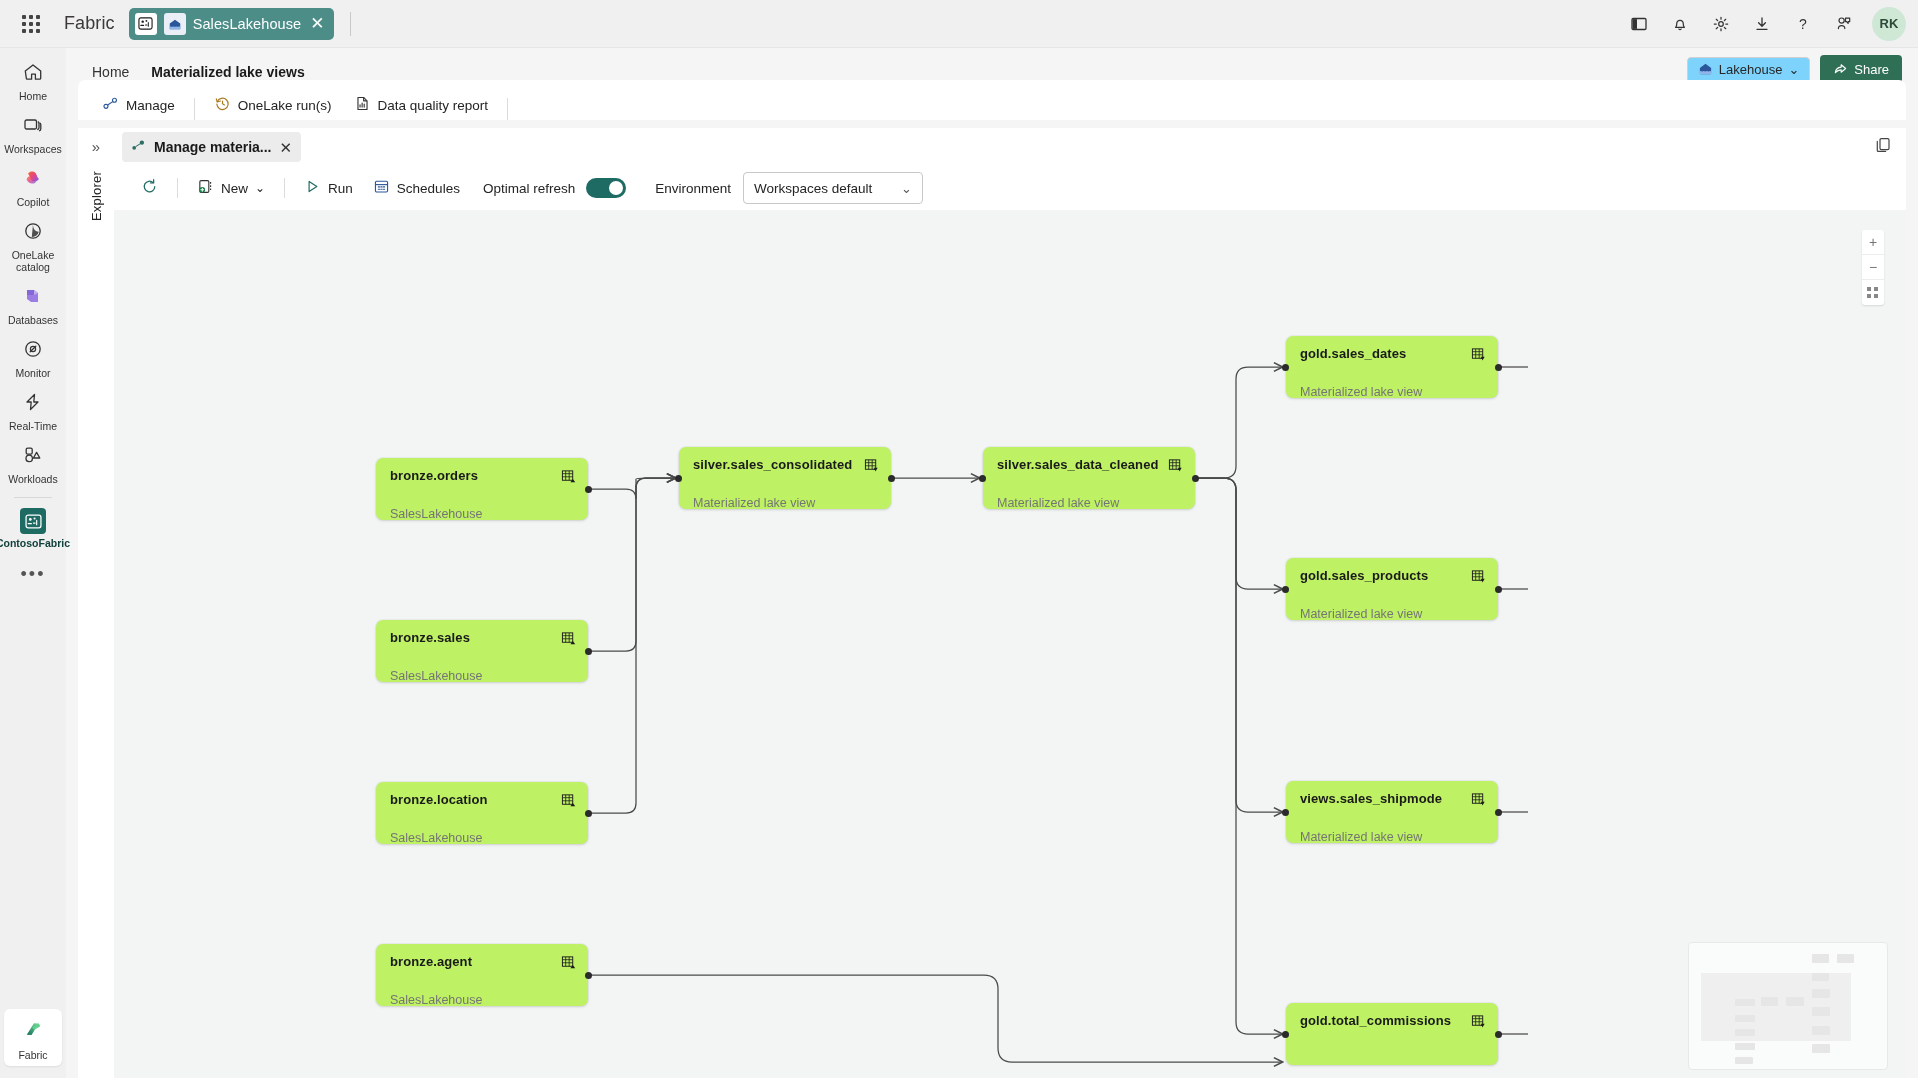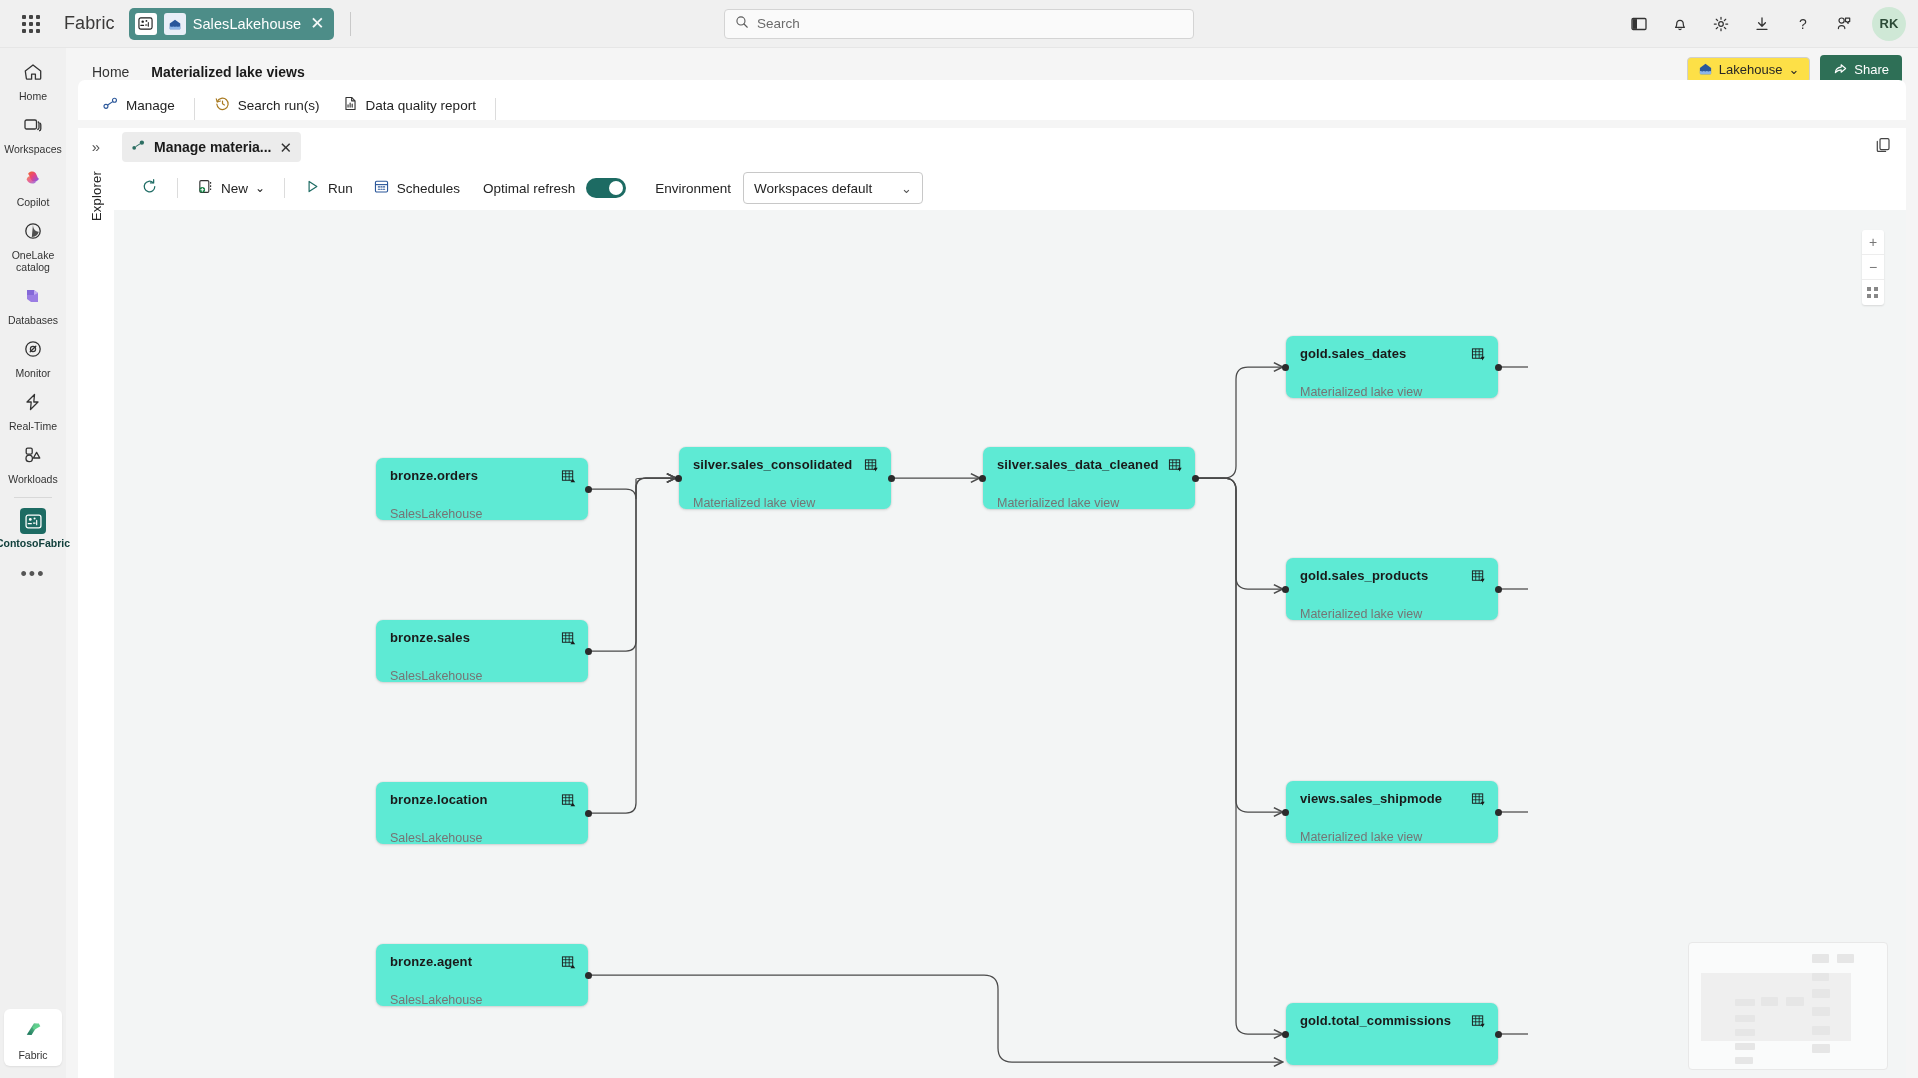--- a/index.html
+++ b/index.html
@@ -100,21 +100,21 @@
     padding: 6px 10px 8px; font-size: 14px; color: #333; cursor: pointer;
     position: relative;
   }
   .nav-tab.sel { font-weight: 600; color: #1a1a1a; }
   .nav-tab.sel::after {
     content: ""; position: absolute; left: 8px; right: 8px; bottom: 2px;
     height: 2.5px; background: #1d6b63; border-radius: 2px;
   }
   .ws-right { position: absolute; right: 16px; bottom: 4px; display: flex; gap: 10px; align-items: center; }
   .lh-btn {
-    height: 26px; background: #fde047; border: 1px solid #d0d0d0; border-radius: 4px;
+    height: 26px; background: #7dd3fc; border: 1px solid #d0d0d0; border-radius: 4px;
     display: flex; align-items: center; gap: 6px; padding: 0 10px; font-size: 13px;
     color: #262626; cursor: pointer;
   }
   .share-btn {
     height: 29px; background: #2e6f56; border-radius: 4px; color: #fff;
     display: flex; align-items: center; gap: 6px; padding: 12px 13px; font-size: 13px;
     cursor: pointer;
   }
 
   
@@ -179,21 +179,21 @@
     justify-content: space-between; padding: 0 10px; font-size: 13.5px;
     color: #242424; cursor: pointer;
   }
 
   
   .canvas {
     position: absolute; top: 210px; left: 114px; width: 1792px; height: 868px;
     background: #f3f5f5; overflow: hidden;
   }
   .node {
-    position: absolute; background: #5eead4; border-radius: 7px;
+    position: absolute; background: #bef264; border-radius: 7px;
     box-shadow: 0 1px 3px rgba(0,0,0,.13), 0 0 0 1px rgba(0,0,0,.03);
     padding: 10px 14px; cursor: pointer;
   }
   .node-title { font-size: 13px; font-weight: 600; color: #1a1a1a; letter-spacing: .1px; }
   .node-sub { font-size: 12.5px; color: #757575; margin-top: 24px; }
   .node-ico { position: absolute; right: 12px; top: 11px; }
   .port {
     position: absolute; width: 7px; height: 7px; background: #2b2b2b; border-radius: 50%;
   }
   .zoomctl {
@@ -243,29 +243,20 @@
       <svg width="14" height="14" viewBox="0 0 16 16">
           <path d="M2 7.5 8 3l6 4.5V13a1 1 0 0 1-1 1H3a1 1 0 0 1-1-1z" fill="#2b579a"></path>
           <path d="M2 11c1.2-.7 2.2.7 3.4 0s2.2.7 3.3 0 2.2.7 3.4 0 1.7.5 1.9.4V13a1 1 0 0 1-1 1H3a1 1 0 0 1-1-1z" fill="#8fb6e8"></path>
         </svg>
     </span>
     <span class="chip-label">SalesLakehouse</span>
     <span class="chip-x">✕</span>
   </div>
   <div class="chip-div"></div>
 
-  <div class="searchbox">
-    <span>
-      <svg width="14" height="14" viewBox="0 0 16 16">
-          <circle cx="6.8" cy="6.8" r="4.6" fill="none" stroke="#5c5c5c" stroke-width="1.3"></circle>
-          <path d="M10.3 10.3 14 14" stroke="#5c5c5c" stroke-width="1.3" stroke-linecap="round"></path>
-        </svg>
-    </span>
-    <span class="ph">Search</span>
-  </div>
 
   <div class="top-right">
     <div class="ticon">
       <svg width="18" height="18" viewBox="0 0 18 18">
           <rect x="2" y="3.5" width="14" height="11" rx="1.2" fill="none" stroke="#333" stroke-width="1.3"></rect>
           <rect x="2.6" y="4.1" width="4.4" height="9.8" fill="#333"></rect>
         </svg>
     </div>
     <div class="ticon">
       <svg width="18" height="18" viewBox="0 0 18 18">
@@ -464,21 +455,21 @@
   </div>
   <div class="rsep"></div>
   <div class="rbtn">
     <span>
       <svg width="17" height="17" viewBox="0 0 18 18">
           <path d="M3.4 7.2A6 6 0 1 1 3 9.6" fill="none" stroke="#a97a20" stroke-width="1.25" stroke-linecap="round"></path>
           <path d="M2.4 4.1l1.1 3.3 3.3-1" fill="none" stroke="#a97a20" stroke-width="1.25" stroke-linejoin="round" stroke-linecap="round"></path>
           <path d="M9 6.4V9.3l2 1.3" fill="none" stroke="#a97a20" stroke-width="1.25" stroke-linecap="round"></path>
         </svg>
     </span>
-    <span>Search run(s)</span>
+    <span>OneLake run(s)</span>
   </div>
   <div class="rbtn">
     <span>
       <svg width="17" height="17" viewBox="0 0 18 18">
           <path d="M4.2 2.6h6l3.6 3.6v9.2H4.2z" fill="none" stroke="#333" stroke-width="1.2" stroke-linejoin="round"></path>
           <path d="M10.2 2.6v3.6h3.6" fill="none" stroke="#333" stroke-width="1.2" stroke-linejoin="round"></path>
           <path d="M6.4 12.8v-2.4M8.6 12.8V8.6M10.8 12.8v-3.2" stroke="#333" stroke-width="1.2" stroke-linecap="round"></path>
         </svg>
     </span>
     <span>Data quality report</span>

